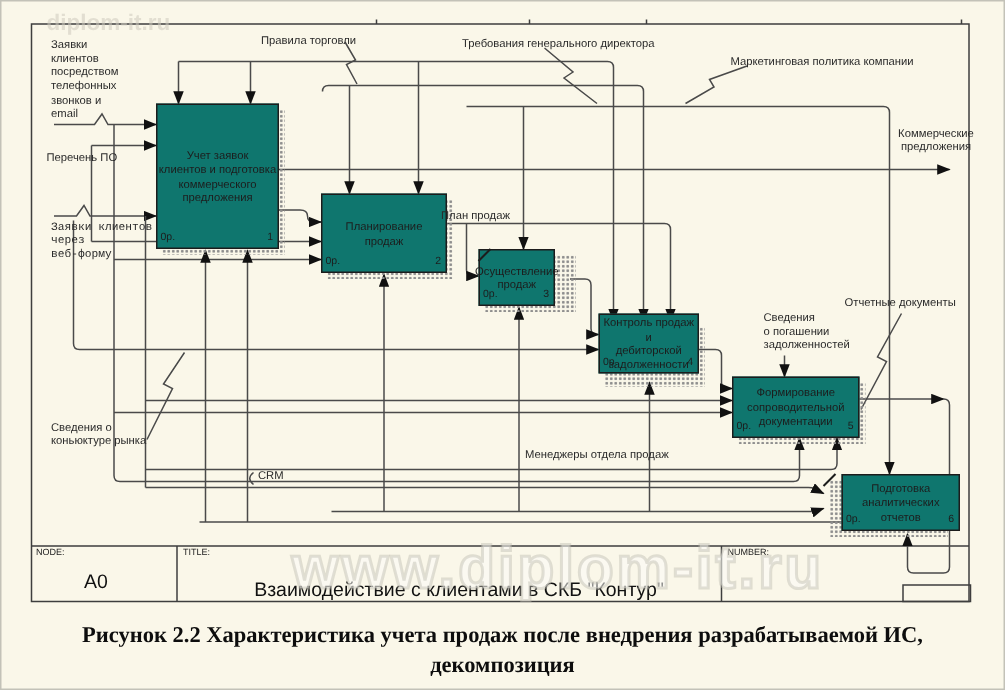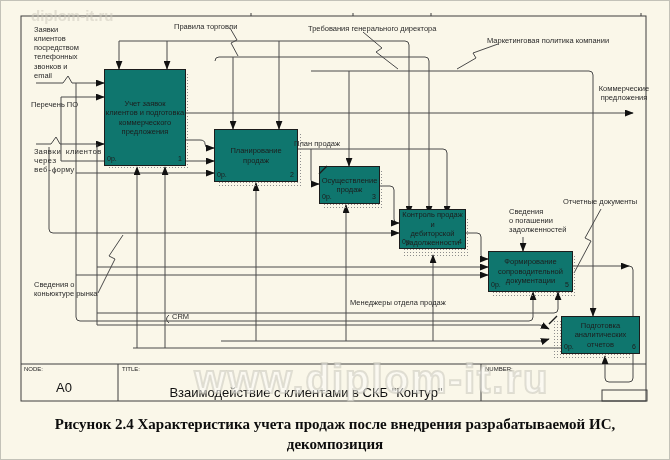--- a/index.html
+++ b/index.html
@@ -151,21 +151,21 @@
   <div id="boxes-root">
       <div class="box-shadow" style="left: 107px; top: 72px; width: 82px; height: 97px;"></div>
       <div class="activity" style="left: 103px; top: 68px; width: 82px; height: 97px;"><div>Учет заявок
 клиентов и подготовка
 коммерческого
 предложения</div><span class="cost">0р.</span><span class="num">1</span></div>
       <div class="box-shadow" style="left: 217px; top: 132px; width: 84px; height: 53px;"></div>
       <div class="activity" style="left: 213px; top: 128px; width: 84px; height: 53px;"><div>Планирование
 продаж</div><span class="cost">0р.</span><span class="num">2</span></div>
       <div class="box-shadow" style="left: 322px; top: 169px; width: 61px; height: 38px;"></div>
-      <div class="activity" style="left: 318px; top: 165px; width: 61px; height: 38px;"><div>Осуществление
+      <div class="activity" style="left: 318px; top: 165px; width: 51px; height: 38px;"><div>Осуществление
 продаж</div><span class="cost">0р.</span><span class="num">3</span></div>
       <div class="box-shadow" style="left: 402px; top: 217px; width: 67px; height: 40px;"></div>
       <div class="activity" style="left: 398px; top: 208px; width: 67px; height: 40px;"><div>Контроль продаж и
 дебиторской
 задолженности</div><span class="cost">0р.</span><span class="num">4</span></div>
       <div class="box-shadow" style="left: 491px; top: 254px; width: 85px; height: 41px;"></div>
       <div class="activity" style="left: 487px; top: 250px; width: 85px; height: 41px;"><div>Формирование
 сопроводительной
 документации</div><span class="cost">0р.</span><span class="num">5</span></div>
       <div class="box-shadow" style="left: 552px; top: 319px; width: 79px; height: 38px;"></div>
@@ -207,16 +207,16 @@
   <div class="barlabel" style="left:23px;top:365px;">NODE:</div>
   <div class="barvalue-node" style="left:55px;top:379px;">A0</div>
   <div class="barlabel" style="left:121px;top:365px;">TITLE:</div>
   <div class="barvalue-title" style="left:130px;top:368px;">Взаимодействие с  клиентами в СКБ "Контур"</div>
   <div class="barlabel" style="left:484px;top:365px;">NUMBER:</div>
 
   <div id="watermark-main">www.diplom-it.ru</div>
   <div id="watermark-corner">diplom-it.ru</div>
 
   <div id="caption">
-    <div>Рисунок 2.4 Характеристика учета продаж  после внедрения разрабатываемой ИС,</div>
+    <div>Рисунок 2.2 Характеристика учета продаж  после внедрения разрабатываемой ИС,</div>
     <div>декомпозиция</div>
   </div>
 </div>
 
 </body></html>

